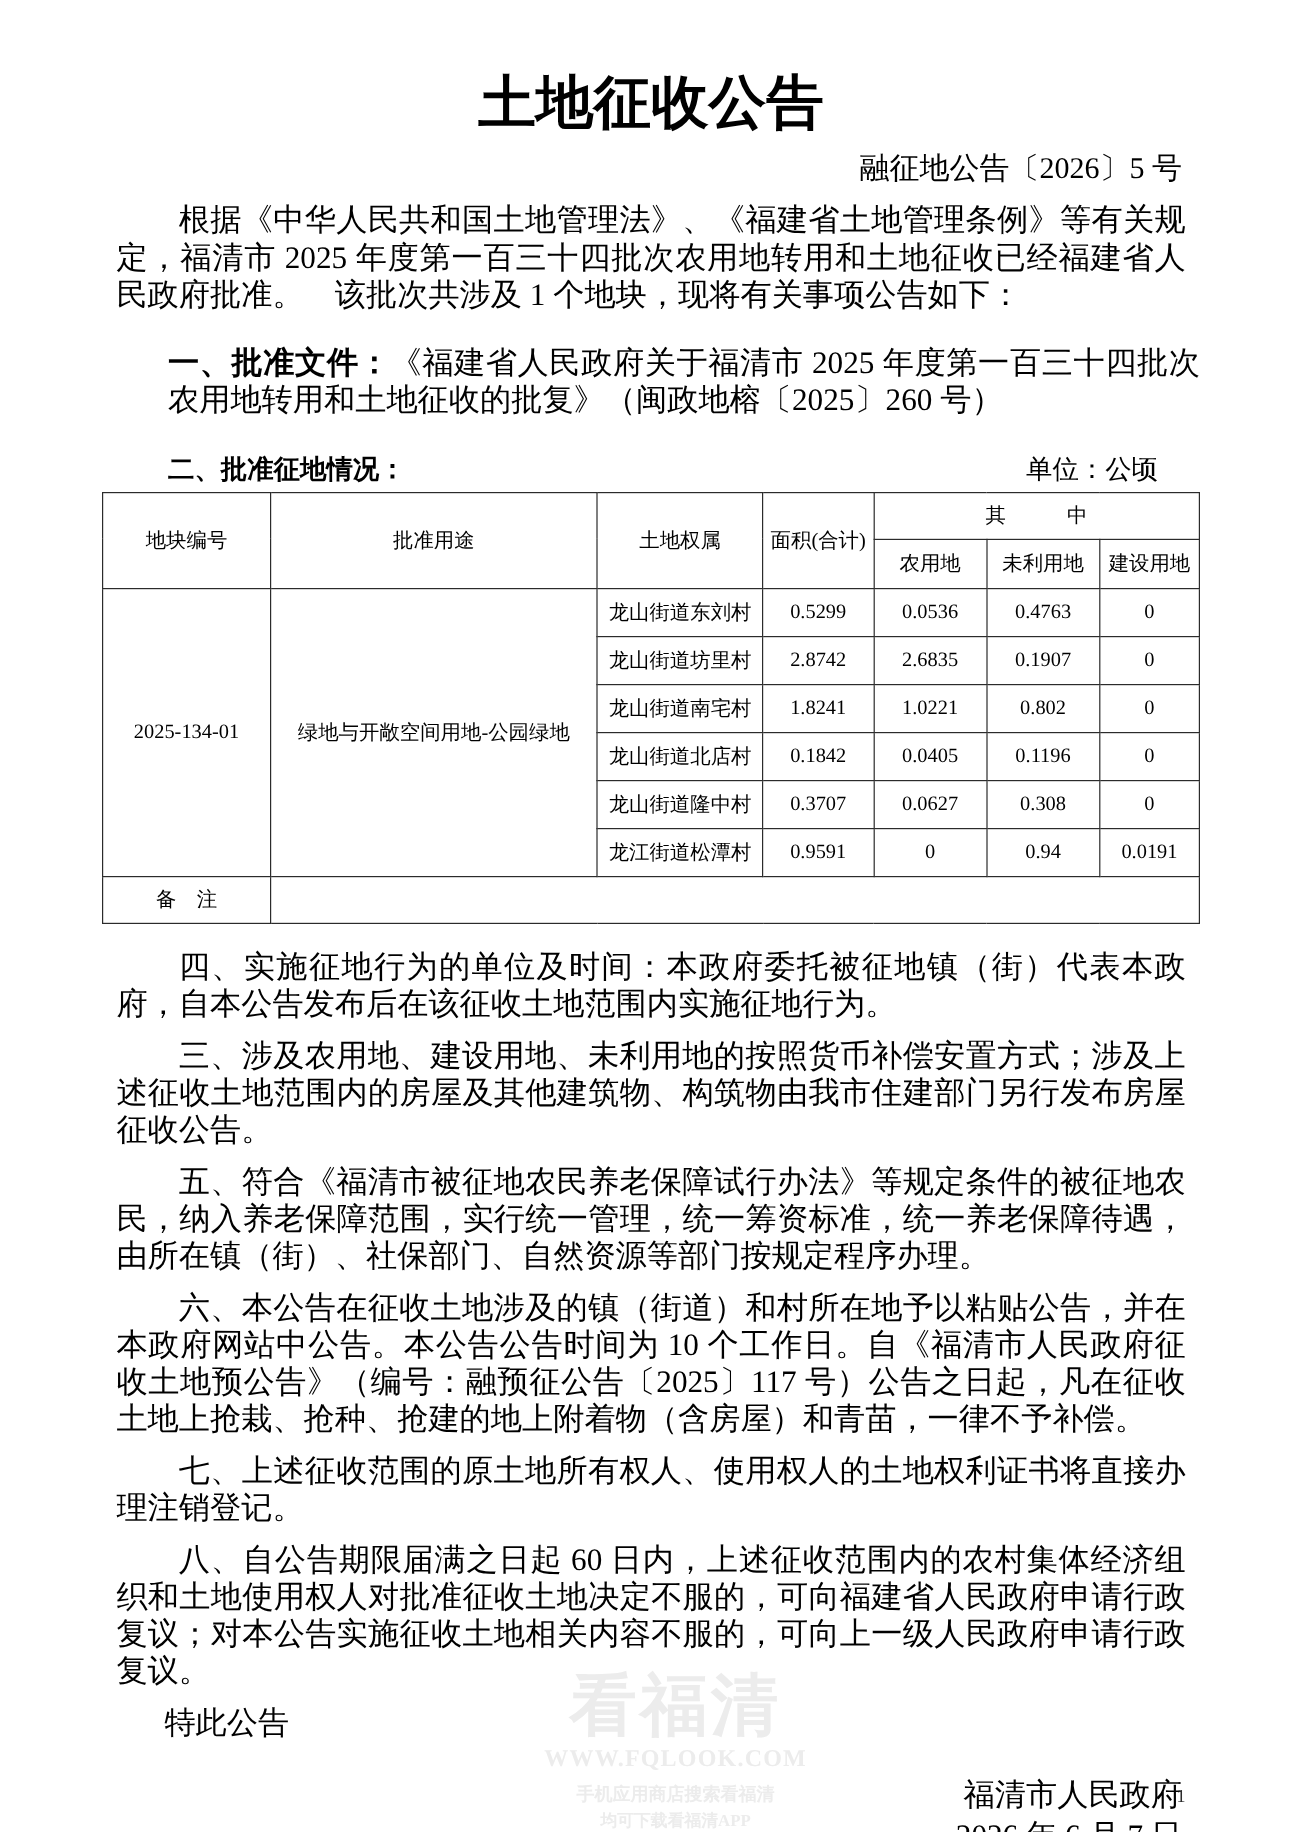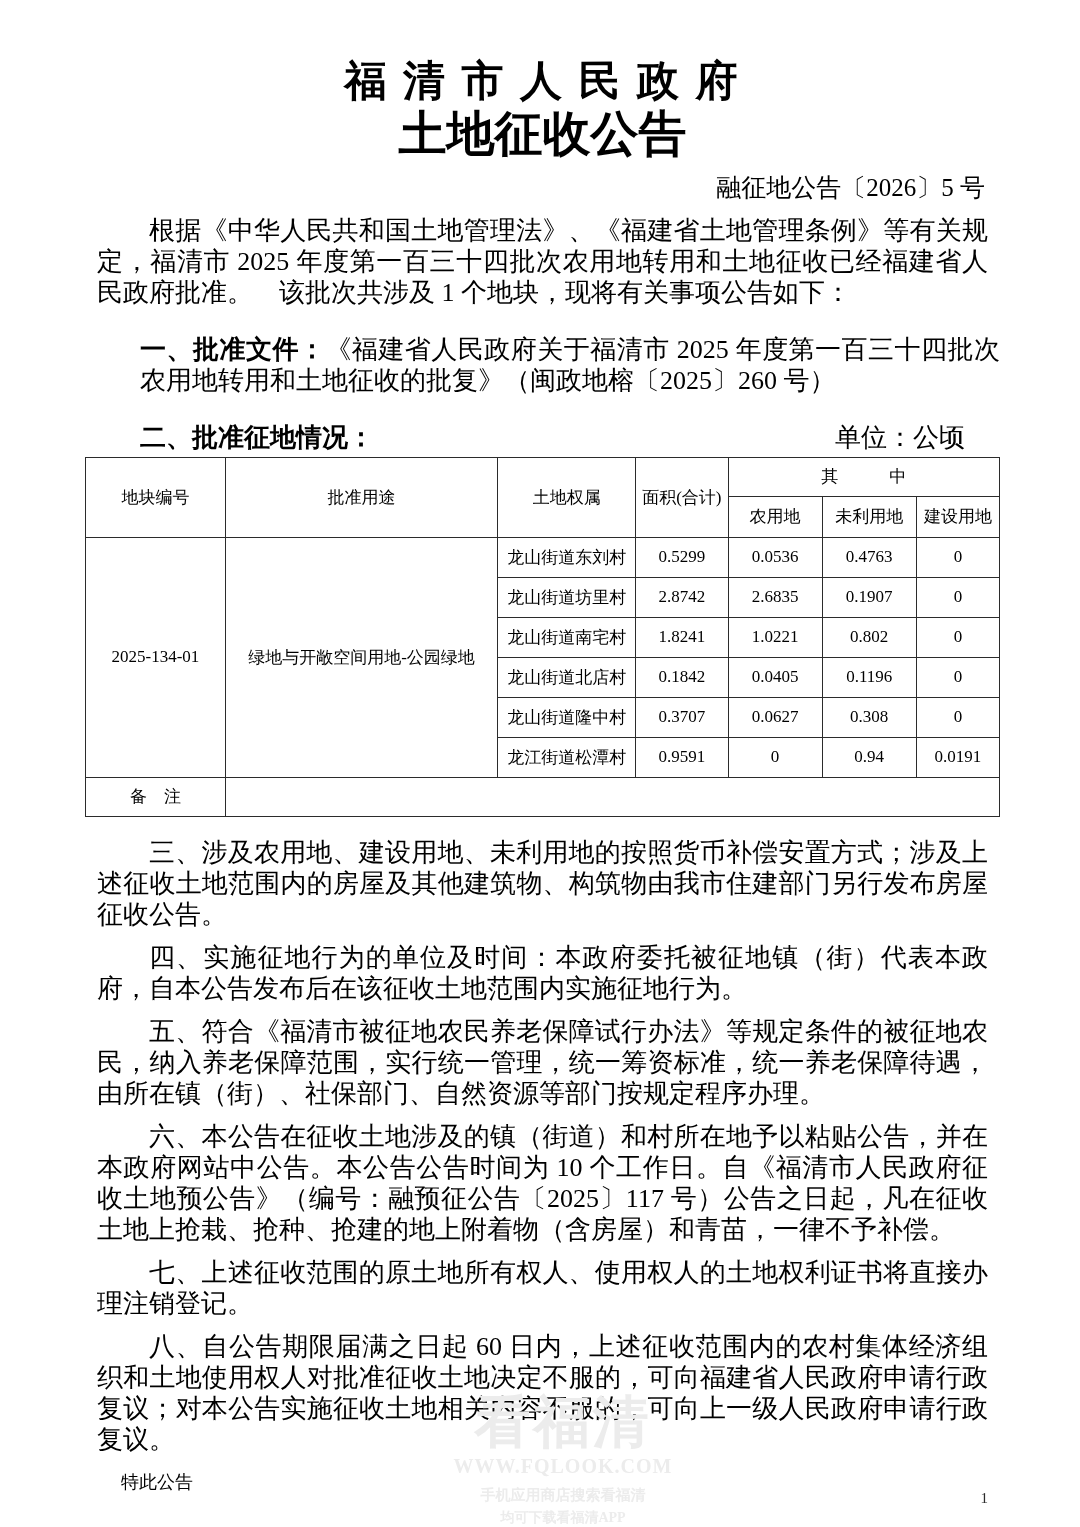--- a/index.html
+++ b/index.html
@@ -52,21 +52,21 @@
     font-size: 26px;
     line-height: 31px;
     text-align: justify;
   }
   .bold-label { font-weight: bold; }
   .item2-row {
     display: flex;
     justify-content: space-between;
     align-items: baseline;
     margin-left: 55px;
-    font-size: 26px;
+    font-size: 22px;
     line-height: 31px;
   }
   .item2-row .unit { padding-right: 35px; font-weight: normal; }
   .land-table {
     width: 100%;
     border-collapse: collapse;
     table-layout: fixed;
     text-align: center;
     font-size: 17px;
     margin-top: 4px;
@@ -76,21 +76,21 @@
     font-weight: normal;
     padding: 0 2px;
     overflow: hidden;
   }
   .land-table .hrow1 th { height: 38px; }
   .land-table .hrow2 th { height: 40px; }
   .land-table .drow td { height: 39px; }
   .land-table .rrow td { height: 38px; }
   .section { margin-top: 20px; }
   .closing-line {
-    font-size: 18px;
+    font-size: 26px;
     line-height: 31px;
     text-indent: 2em;
     margin: 0;
   }
   .signature {
     text-align: right;
     padding-right: 15px;
     margin-top: 28px;
     font-size: 26px;
     line-height: 34px;
@@ -115,21 +115,20 @@
     font-size: 15px;
     color: #2b2b2b;
   }
 </style>
 </head>
 <body>
 
 <div class="page">
   <div class="content">
 
-    <div class="title1">福 清 市 人 民 政 府</div>
     <div class="title2">土地征收公告</div>
     <div class="doc-number">融征地公告〔2026〕5 号</div>
 
     <p class="para">根据《中华人民共和国土地管理法》、《福建省土地管理条例》等有关规定，福清市 2025 年度第一百三十四批次农用地转用和土地征收已经福建省人民政府批准。　该批次共涉及 1 个地块，现将有关事项公告如下：</p>
 
     <p class="item1"><span class="bold-label">一、批准文件：</span><span>《福建省人民政府关于福清市 2025 年度第一百三十四批次农用地转用和土地征收的批复》（闽政地榕〔2025〕260 号）</span></p>
 
     <div class="item2-row">
       <span class="bold-label">二、批准征地情况：</span>
       <span class="unit">单位：公顷</span>
@@ -203,22 +202,22 @@
         <td>0.0191</td>
       </tr>
       <tr class="rrow">
         <td>备　注</td>
         <td colspan="6"></td>
       </tr>
     </tbody>
       </table>
 
     <div class="section">
+      <p class="para">四、实施征地行为的单位及时间：本政府委托被征地镇（街）代表本政府，自本公告发布后在该征收土地范围内实施征地行为。</p>
       <p class="para">三、涉及农用地、建设用地、未利用地的按照货币补偿安置方式；涉及上述征收土地范围内的房屋及其他建筑物、构筑物由我市住建部门另行发布房屋征收公告。</p>
-      <p class="para">四、实施征地行为的单位及时间：本政府委托被征地镇（街）代表本政府，自本公告发布后在该征收土地范围内实施征地行为。</p>
       <p class="para">五、符合《福清市被征地农民养老保障试行办法》等规定条件的被征地农民，纳入养老保障范围，实行统一管理，统一筹资标准，统一养老保障待遇，由所在镇（街）、社保部门、自然资源等部门按规定程序办理。</p>
       <p class="para">六、本公告在征收土地涉及的镇（街道）和村所在地予以粘贴公告，并在本政府网站中公告。本公告公告时间为 10 个工作日。自《福清市人民政府征收土地预公告》（编号：融预征公告〔2025〕117 号）公告之日起，凡在征收土地上抢栽、抢种、抢建的地上附着物（含房屋）和青苗，一律不予补偿。</p>
       <p class="para">七、上述征收范围的原土地所有权人、使用权人的土地权利证书将直接办理注销登记。</p>
       <p class="para">八、自公告期限届满之日起 60 日内，上述征收范围内的农村集体经济组织和土地使用权人对批准征收土地决定不服的，可向福建省人民政府申请行政复议；对本公告实施征收土地相关内容不服的，可向上一级人民政府申请行政复议。</p>
       <p class="closing-line">特此公告</p>
     </div>
 
     <div class="signature">
       <div>福清市人民政府</div>
       <div>2026 年 6 月 7 日</div>

